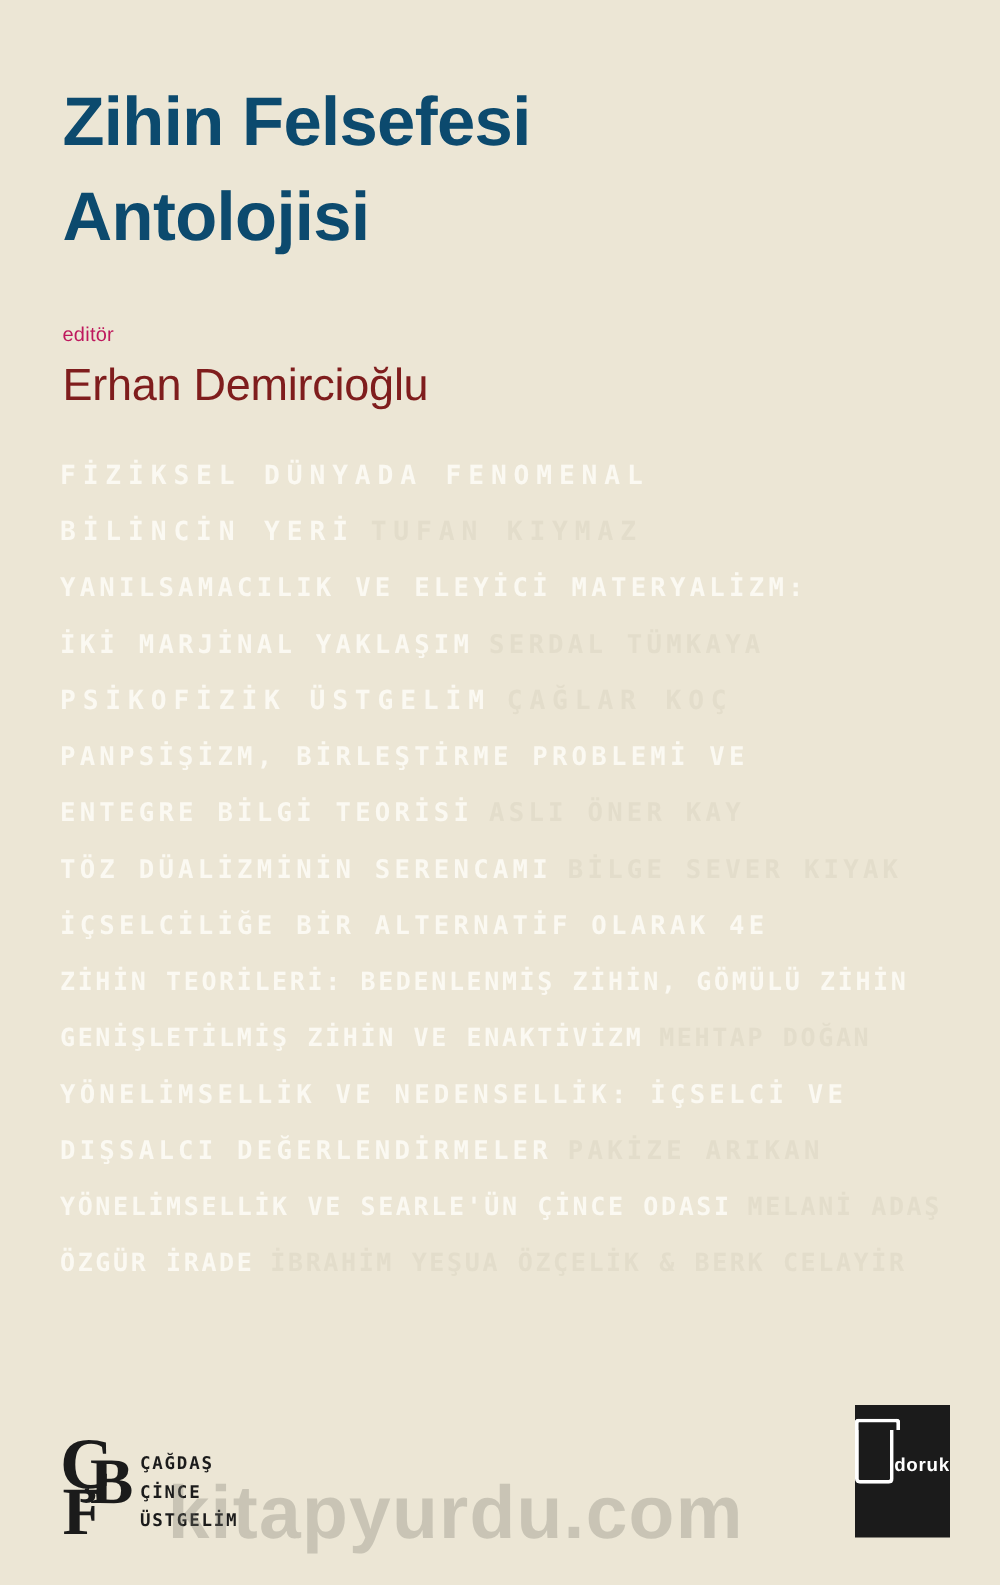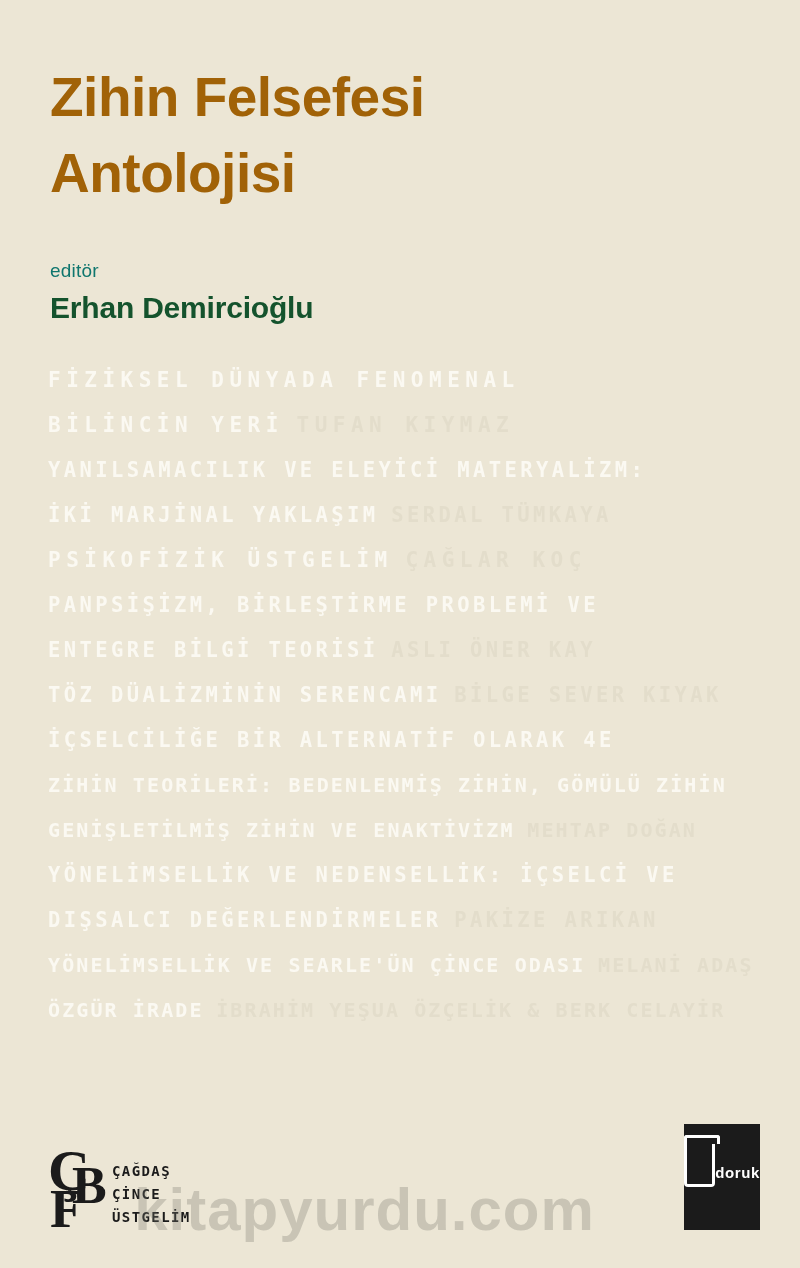--- a/index.html
+++ b/index.html
@@ -25,41 +25,41 @@
   
   .title-block {
     position: absolute;
     left: 50px;
     top: 60px;
     width: 700px;
   }
   .book-title {
     font-size: 55px;
     font-weight: bold;
-    color: #a16207;
+    color: #0c4a6e;
     line-height: 1.38;
     letter-spacing: -0.5px;
     margin: 0;
   }
   .book-title .line {
     display: block;
   }
 
   .editor-label {
     margin-top: 48px;
-    font-size: 19px;
-    color: #0f766e;
+    font-size: 16px;
+    color: #be185d;
     font-weight: normal;
     letter-spacing: 0.2px;
   }
   .editor-name {
     margin-top: 9px;
-    font-size: 30px;
-    font-weight: bold;
-    color: #14532d;
+    font-size: 36px;
+    font-weight: normal;
+    color: #7f1d1d;
     letter-spacing: -0.2px;
   }
 
   
   .contents {
     position: absolute;
     left: 48px;
     top: 358px;
     width: 716px;
   }

